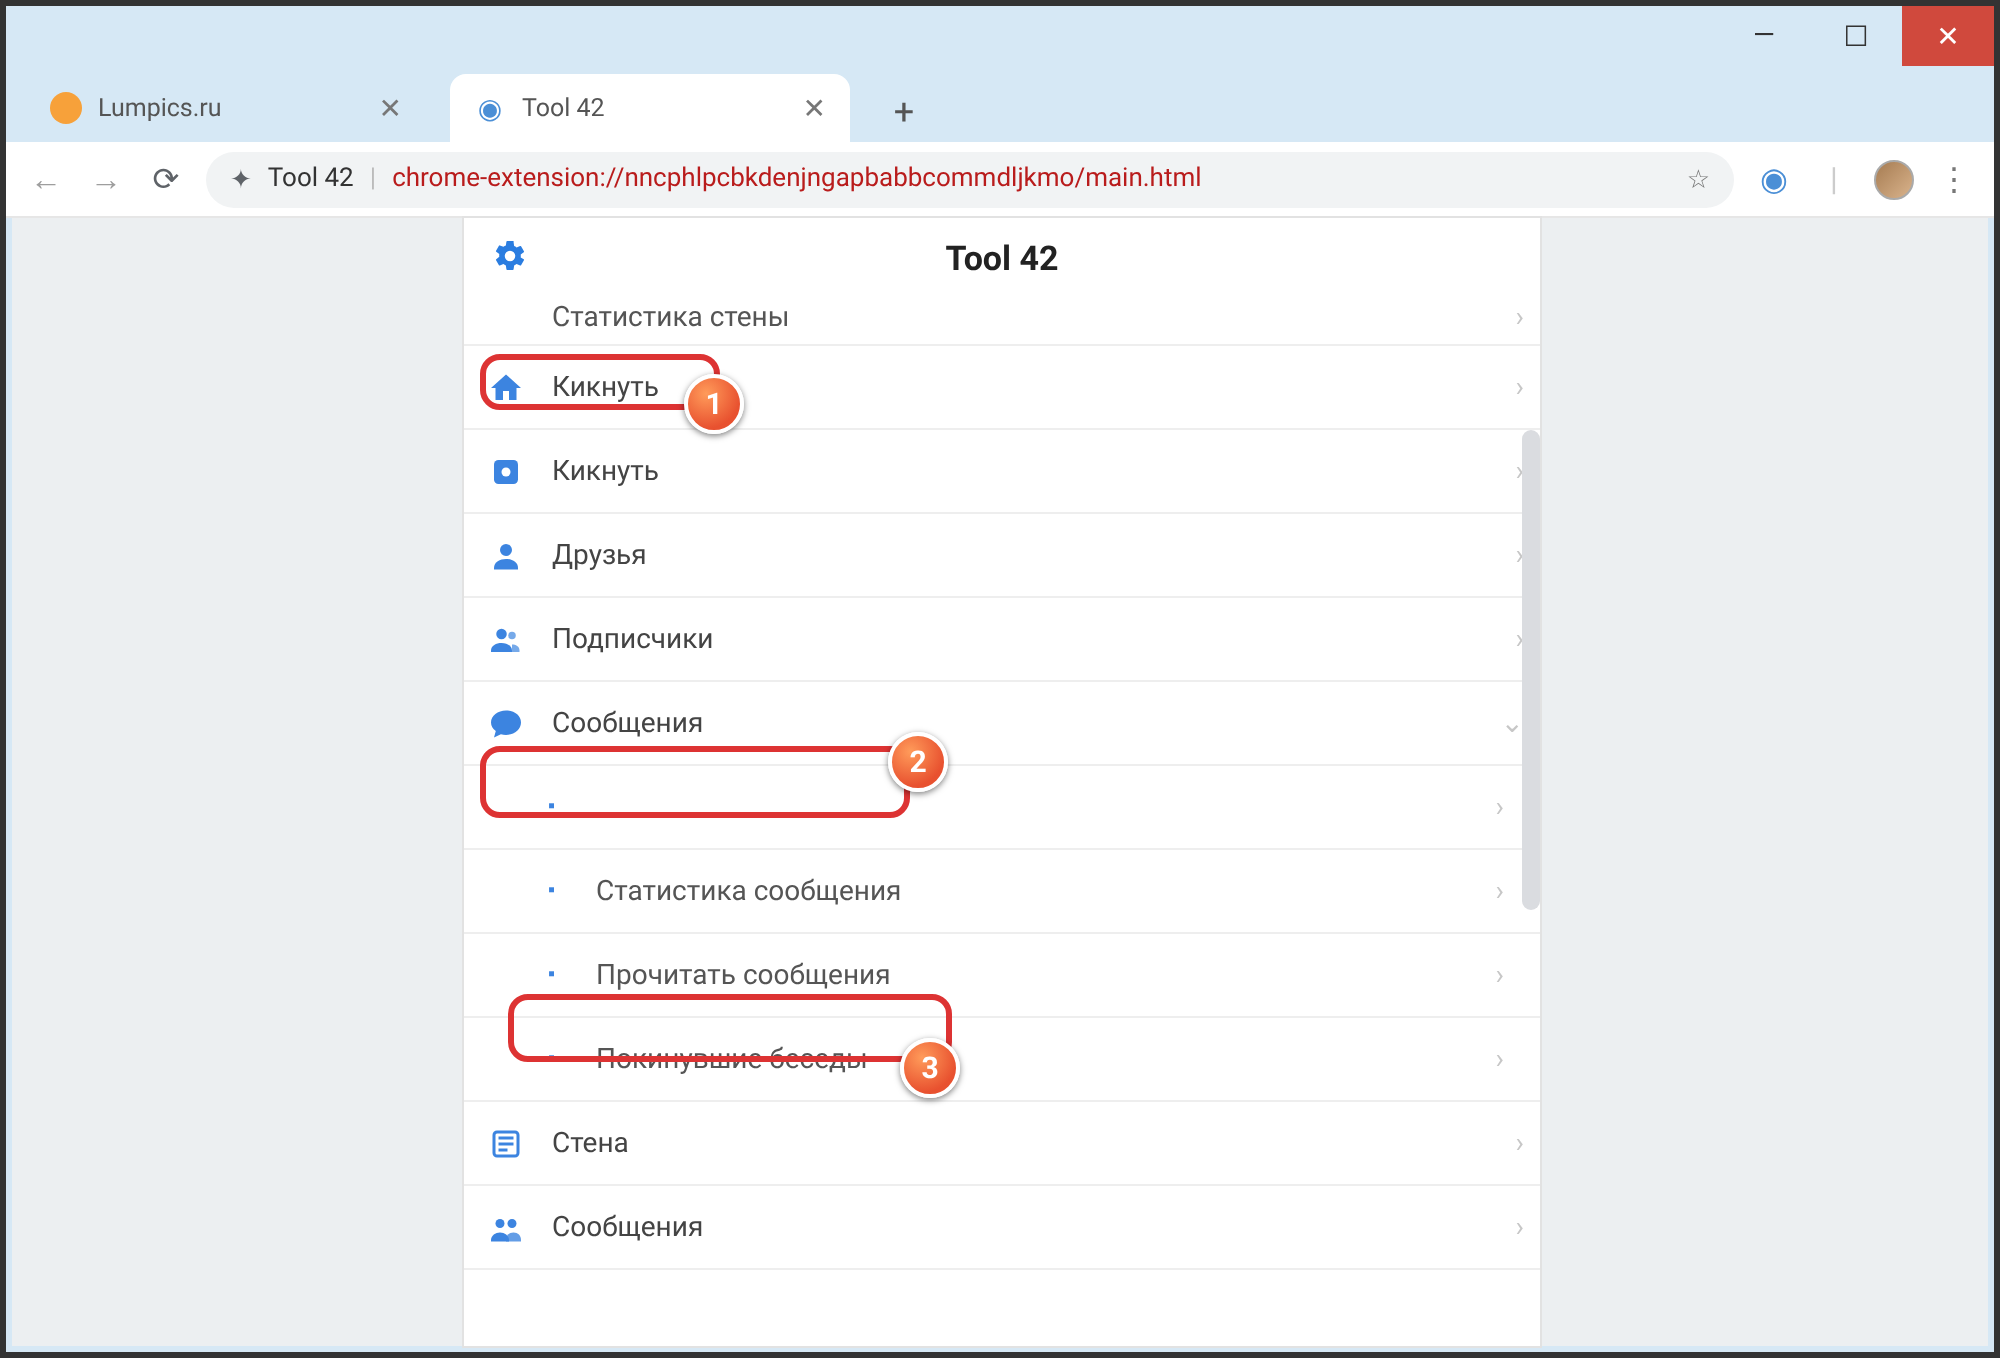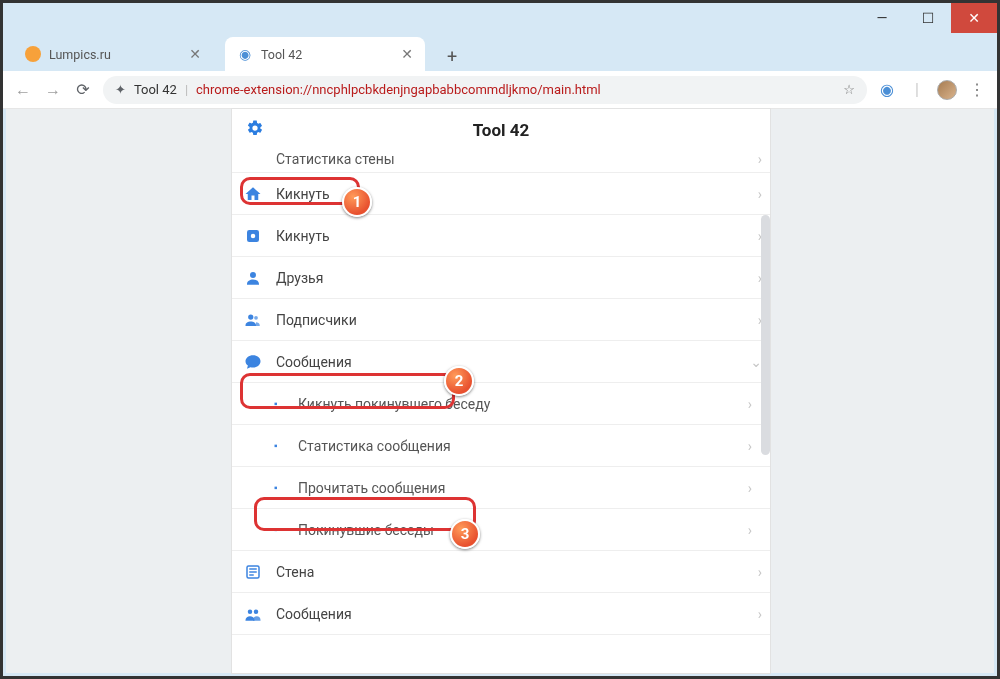--- a/index.html
+++ b/index.html
@@ -179,21 +179,20 @@
             <svg class="svg-icon" viewBox="0 0 24 24" fill="#3c84e0">
                 <path d="M12 3C6.5 3 2 6.6 2 11c0 2.3 1.2 4.3 3.2 5.7L4 21l4.6-2.1c1.1.3 2.2.4 3.4.4 5.5 0 10-3.6 10-8.3S17.5 3 12 3z"></path>
               </svg>
           </span>
           <span class="item-label">Сообщения</span>
           <span class="chev">⌄</span>
         </div>
 
         <div class="sub-item">
           <span class="bullet">▪</span>
-          <span class="item-label">Кикнуть покинувшего беседу</span>
           <span class="chev">›</span>
         </div>
         <div class="sub-item">
           <span class="bullet">▪</span>
           <span class="item-label">Статистика сообщения</span>
           <span class="chev">›</span>
         </div>
         <div class="sub-item">
           <span class="bullet">▪</span>
           <span class="item-label">Прочитать сообщения</span>

